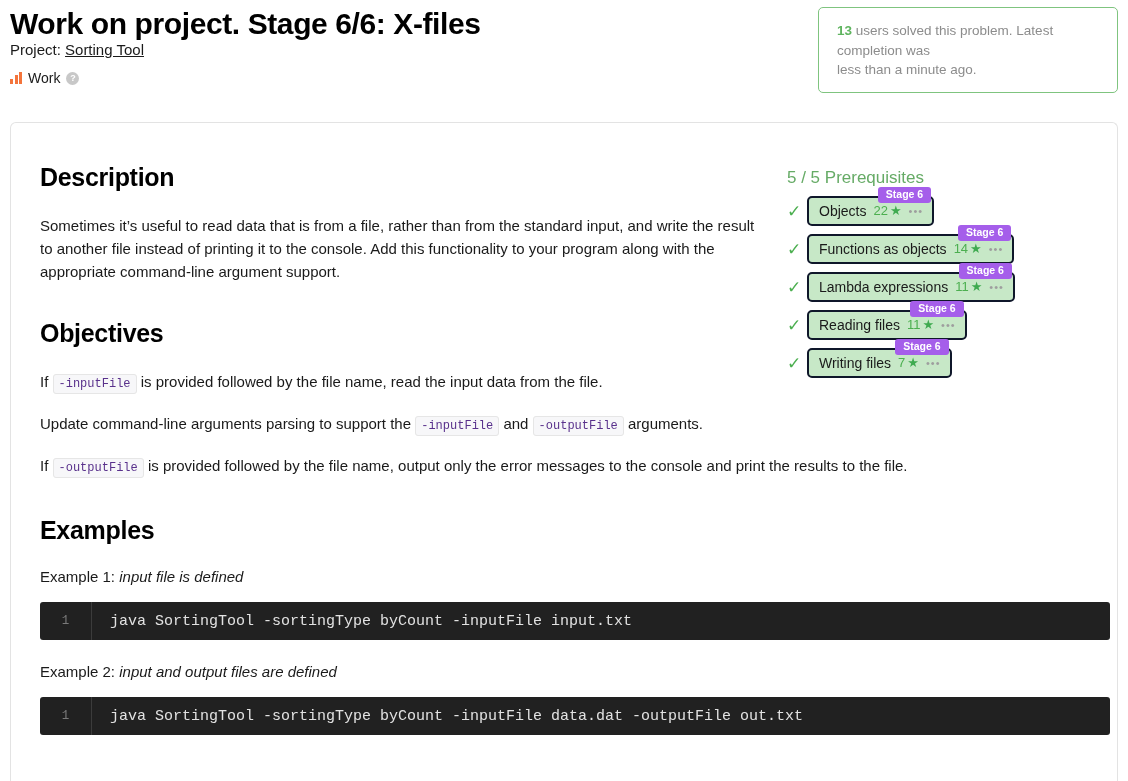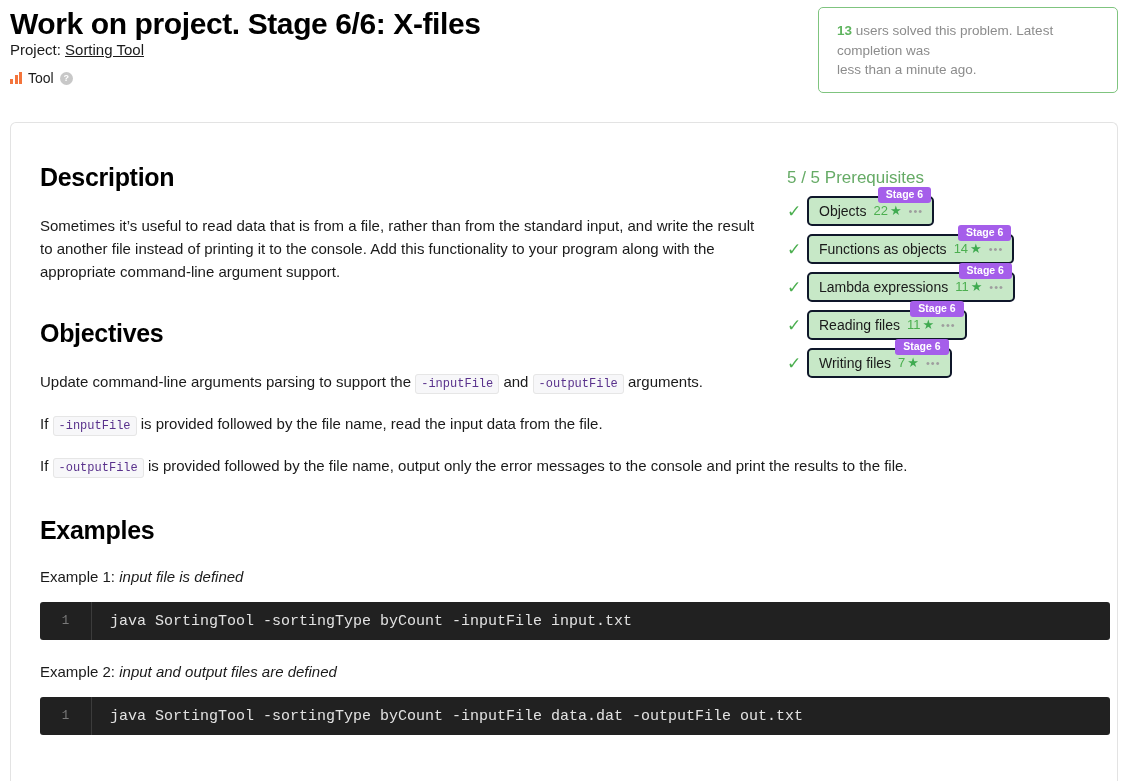--- a/index.html
+++ b/index.html
@@ -240,21 +240,21 @@
     <span>Project:</span>
     <a class="project-link" href="#">Sorting Tool</a>
   </div>
 
   <div class="difficulty-row">
     <span class="bars-icon">
         <i></i>
         <i></i>
         <i></i>
       </span>
-    <span>Tool</span>
+    <span>Work</span>
     <span class="help-icon">?</span>
   </div>
 
   <div class="info-box">
     <span class="info-count">13</span><span> users solved this problem. Latest completion was</span><br>
     <span>less than a minute ago.</span>
   </div>
 </div>
 
 <div class="card">
@@ -339,23 +339,23 @@
       </div>
     </div>
 
     <div class="content">
 
       <h2 class="section">Description</h2>
       <p class="body">Sometimes it’s useful to read data that is from a file, rather than from the standard input, and write the result to another file instead of printing it to the console. Add this functionality to your program along with the appropriate command-line argument support.</p>
 
       <h2 class="section tight">Objectives</h2>
 
+      <p class="body"><span>If </span><code class="inline">-inputFile</code><span> is provided followed by the file name, read the input data from the file.</span></p>
+
       <p class="body"><span>Update command-line arguments parsing to support the </span><code class="inline">-inputFile</code><span> and </span><code class="inline">-outputFile</code><span> arguments.</span></p>
-
-      <p class="body"><span>If </span><code class="inline">-inputFile</code><span> is provided followed by the file name, read the input data from the file.</span></p>
     </div>
 
     <div class="examples-wrap">
       <p class="body"><span>If </span><code class="inline">-outputFile</code><span> is provided followed by the file name, output only the error messages to the console and print the results to the file.</span></p>
 
       <h2 class="section tight">Examples</h2>
 
       <p class="example-label"><span>Example 1: </span><em>input file is defined</em></p>
       <div class="code-block">
         <div class="gutter">1</div>

